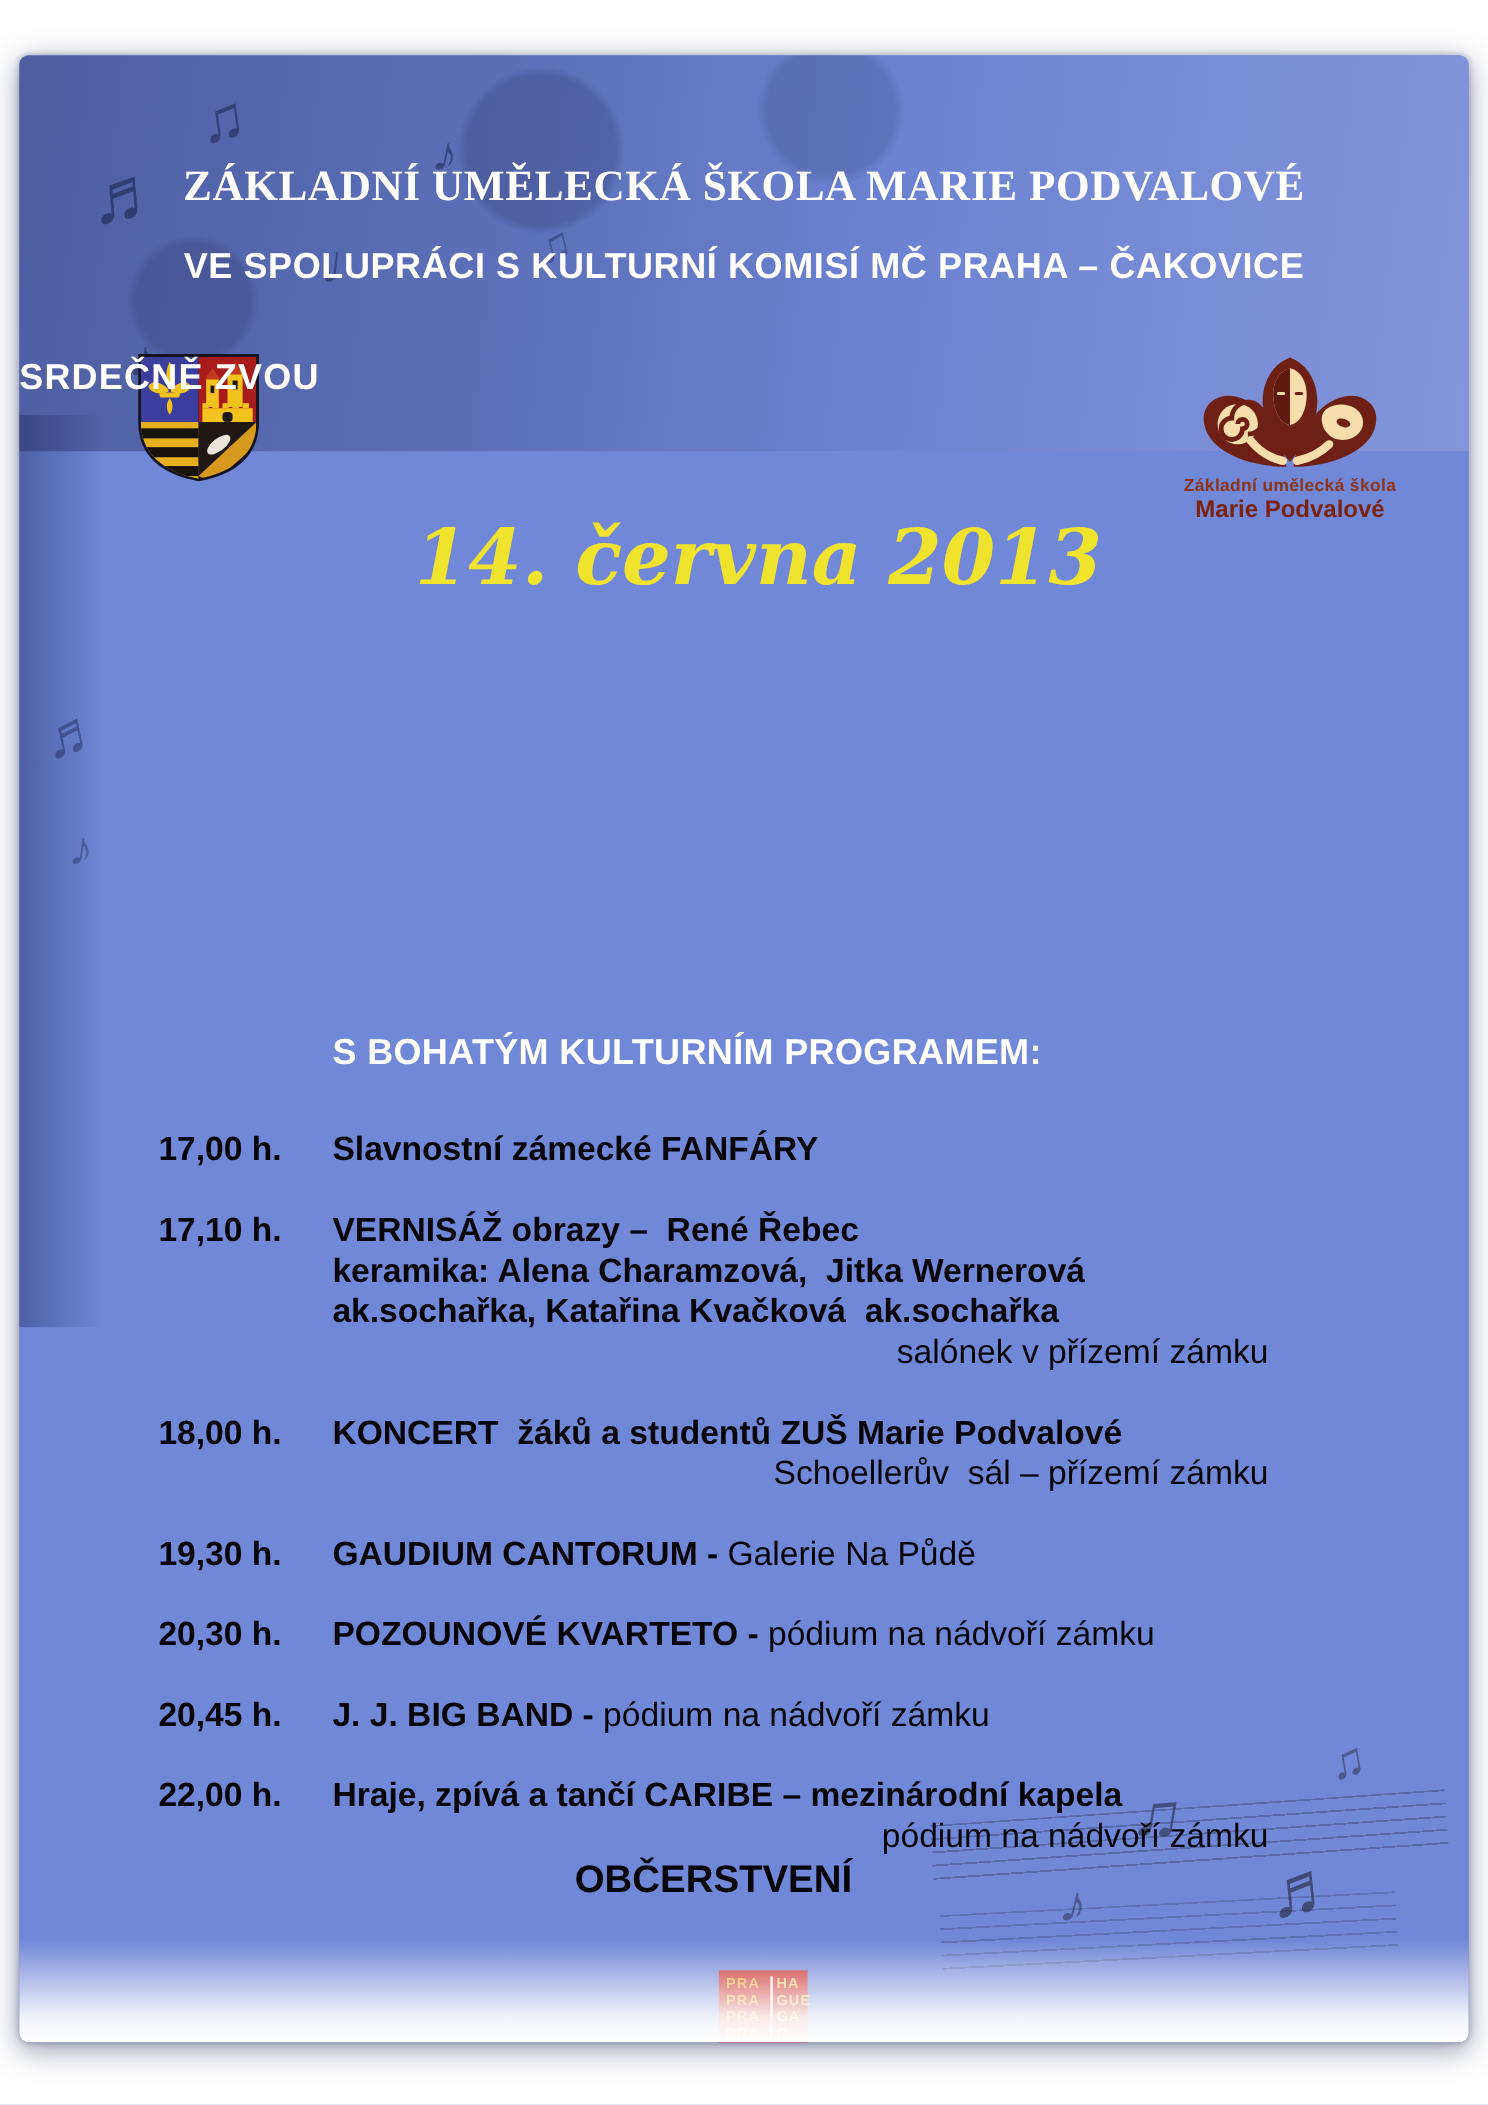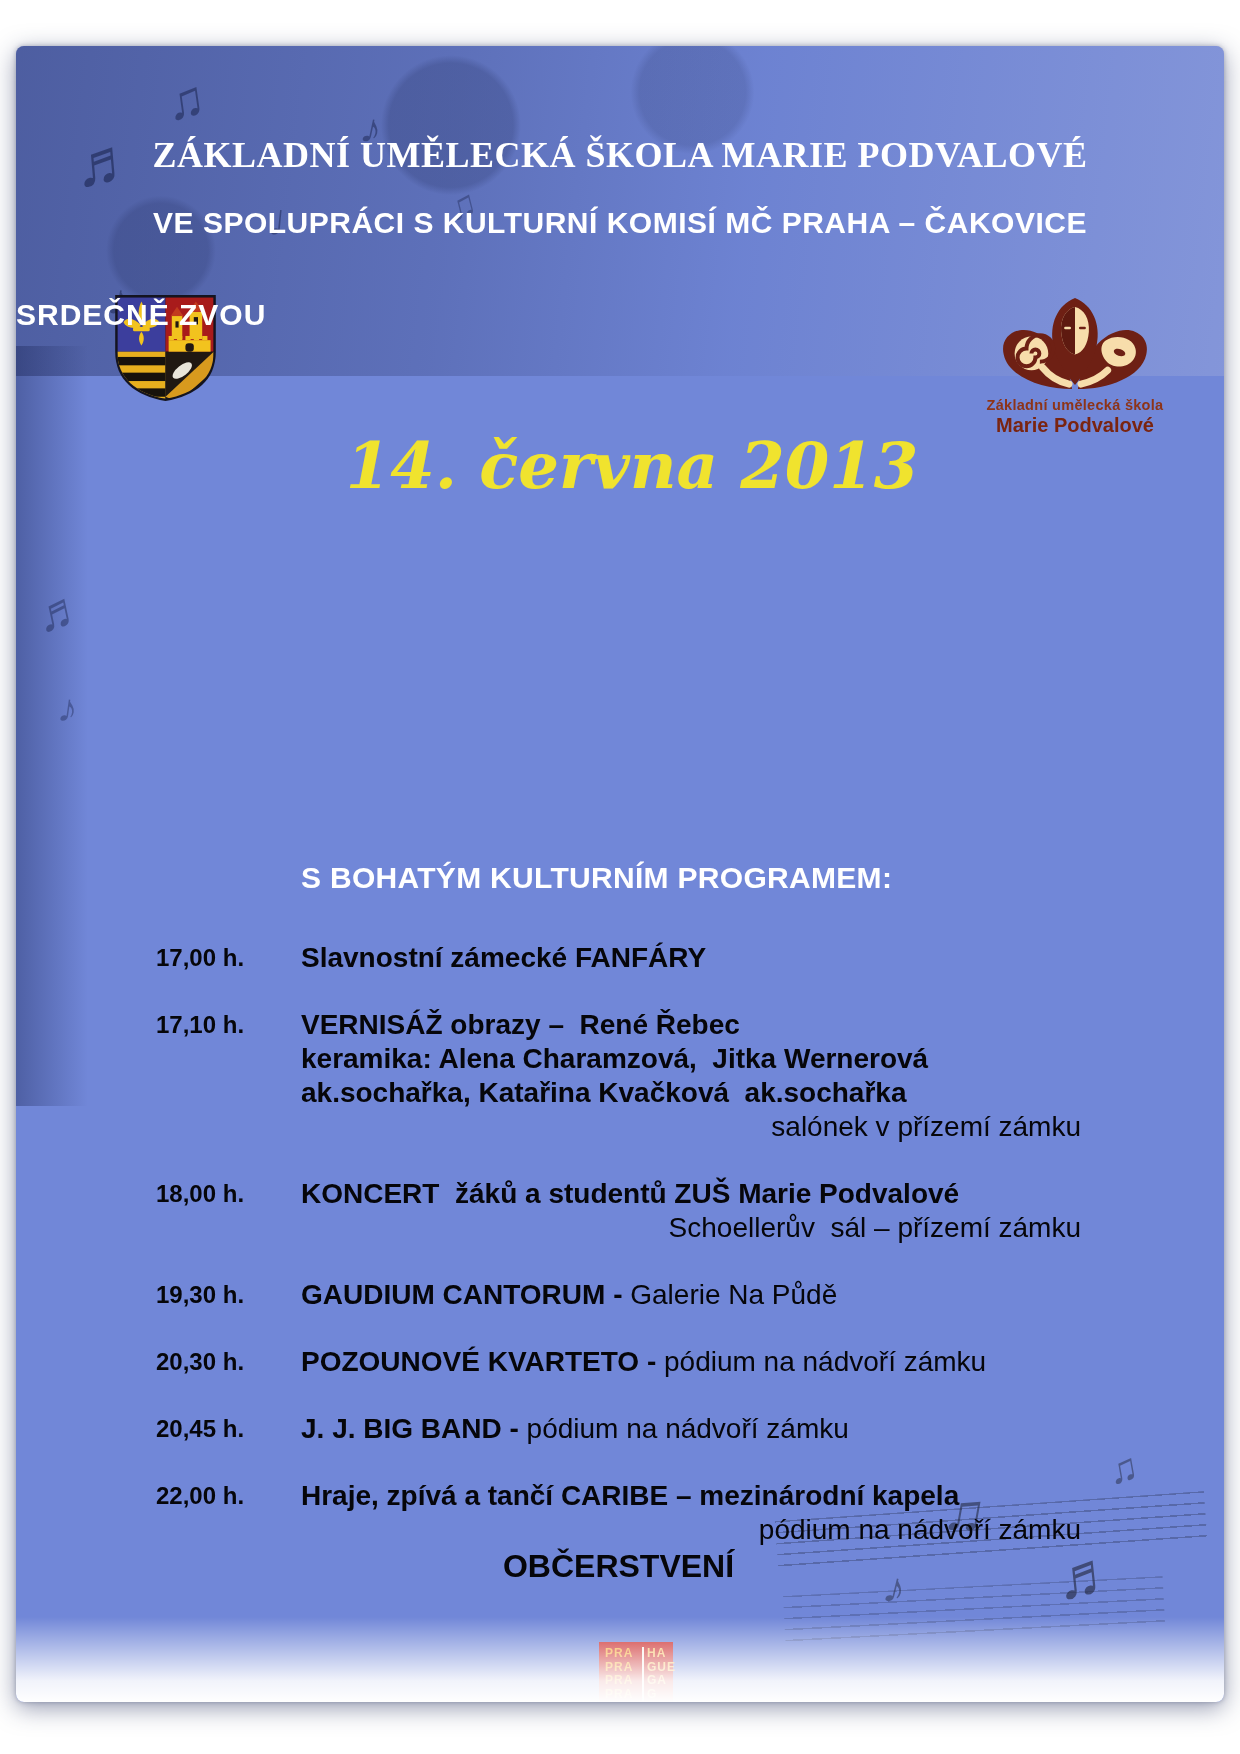--- a/index.html
+++ b/index.html
@@ -71,26 +71,26 @@
   .slogo-t1{font-size:14.5px;font-weight:bold;color:#8d3418;margin-top:2px;letter-spacing:0.3px;}
   .slogo-t2{font-size:20px;font-weight:bold;color:#7a2410;margin-top:1px;}
   .date{position:absolute;left:0;width:100%;top:382px;text-align:center;
     font-family:"DejaVu Serif", serif;font-style:italic;font-weight:bold;
     font-size:64px;color:#f0e32e;margin-left:12px;}
   .na{position:absolute;left:0;width:100%;top:544px;text-align:center;
     color:#ffffff;font-weight:bold;font-size:27px;}
   .title{position:absolute;left:0;width:100%;top:636px;text-align:center;
     font-family:"DejaVu Serif", serif;font-weight:bold;font-size:80px;
     letter-spacing:0.17em;color:#f2e73c;white-space:nowrap;}
-  .program{position:absolute;left:140px;top:815px;width:925px;color:#06060a;}
+  .program{position:absolute;left:116px;top:815px;width:925px;color:#06060a;}
   .pheading{margin-left:145px;margin-bottom:46px;color:#ffffff;font-weight:bold;
     font-size:30px;line-height:34px;letter-spacing:0.3px;}
   .prow{display:flex;margin-bottom:33px;}
   .prow.last{margin-bottom:0;}
-  .ptime{width:145px;flex:none;font-weight:bold;font-size:24px;line-height:34px;}
+  .ptime{width:145px;flex:none;font-weight:bold;font-size:28px;line-height:34px;}
   .plines{flex:1;}
   .pline{font-size:28px;line-height:34px;white-space:pre-wrap;}
   .pline .pb{font-weight:bold;}
   .pline .pr{font-weight:normal;}
   .pline.right{text-align:right;}
   .refresh{font-weight:bold;font-size:32px;line-height:34px;margin-top:2px;text-align:center;}
   
   .praha{position:absolute;left:583px;top:1596px;width:74px;height:64px;background:#c92121;
     display:flex;flex-direction:column;justify-content:center;box-sizing:border-box;padding:3px 0 3px 6px;}
   .city-row{display:flex;height:13.5px;line-height:13.5px;font-size:12px;font-weight:bold;letter-spacing:1px;}

